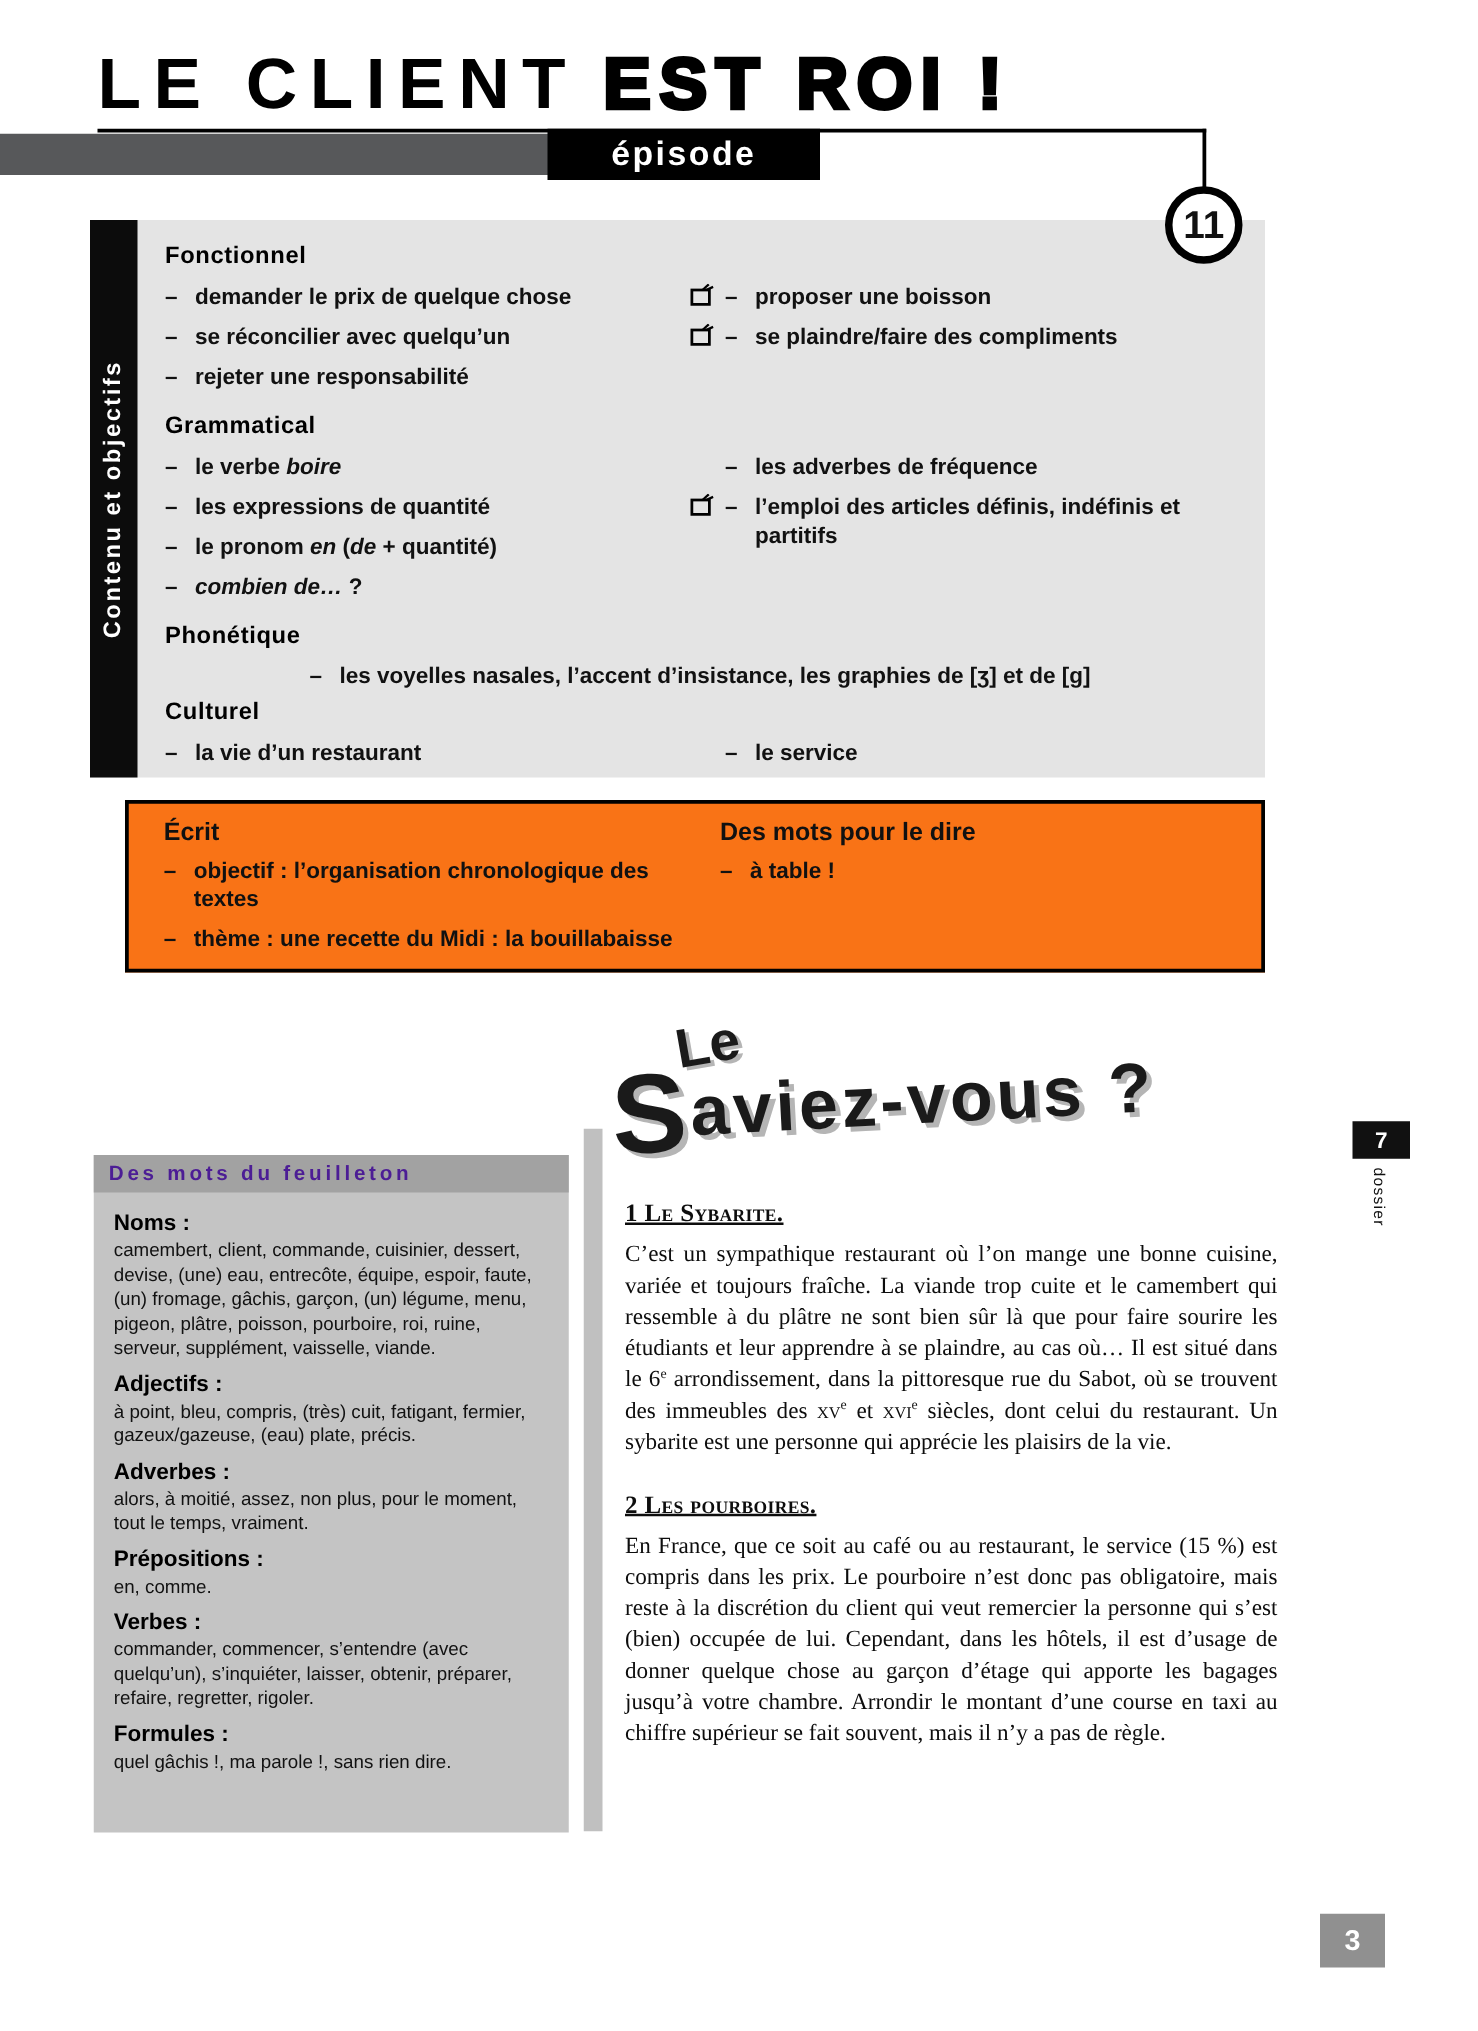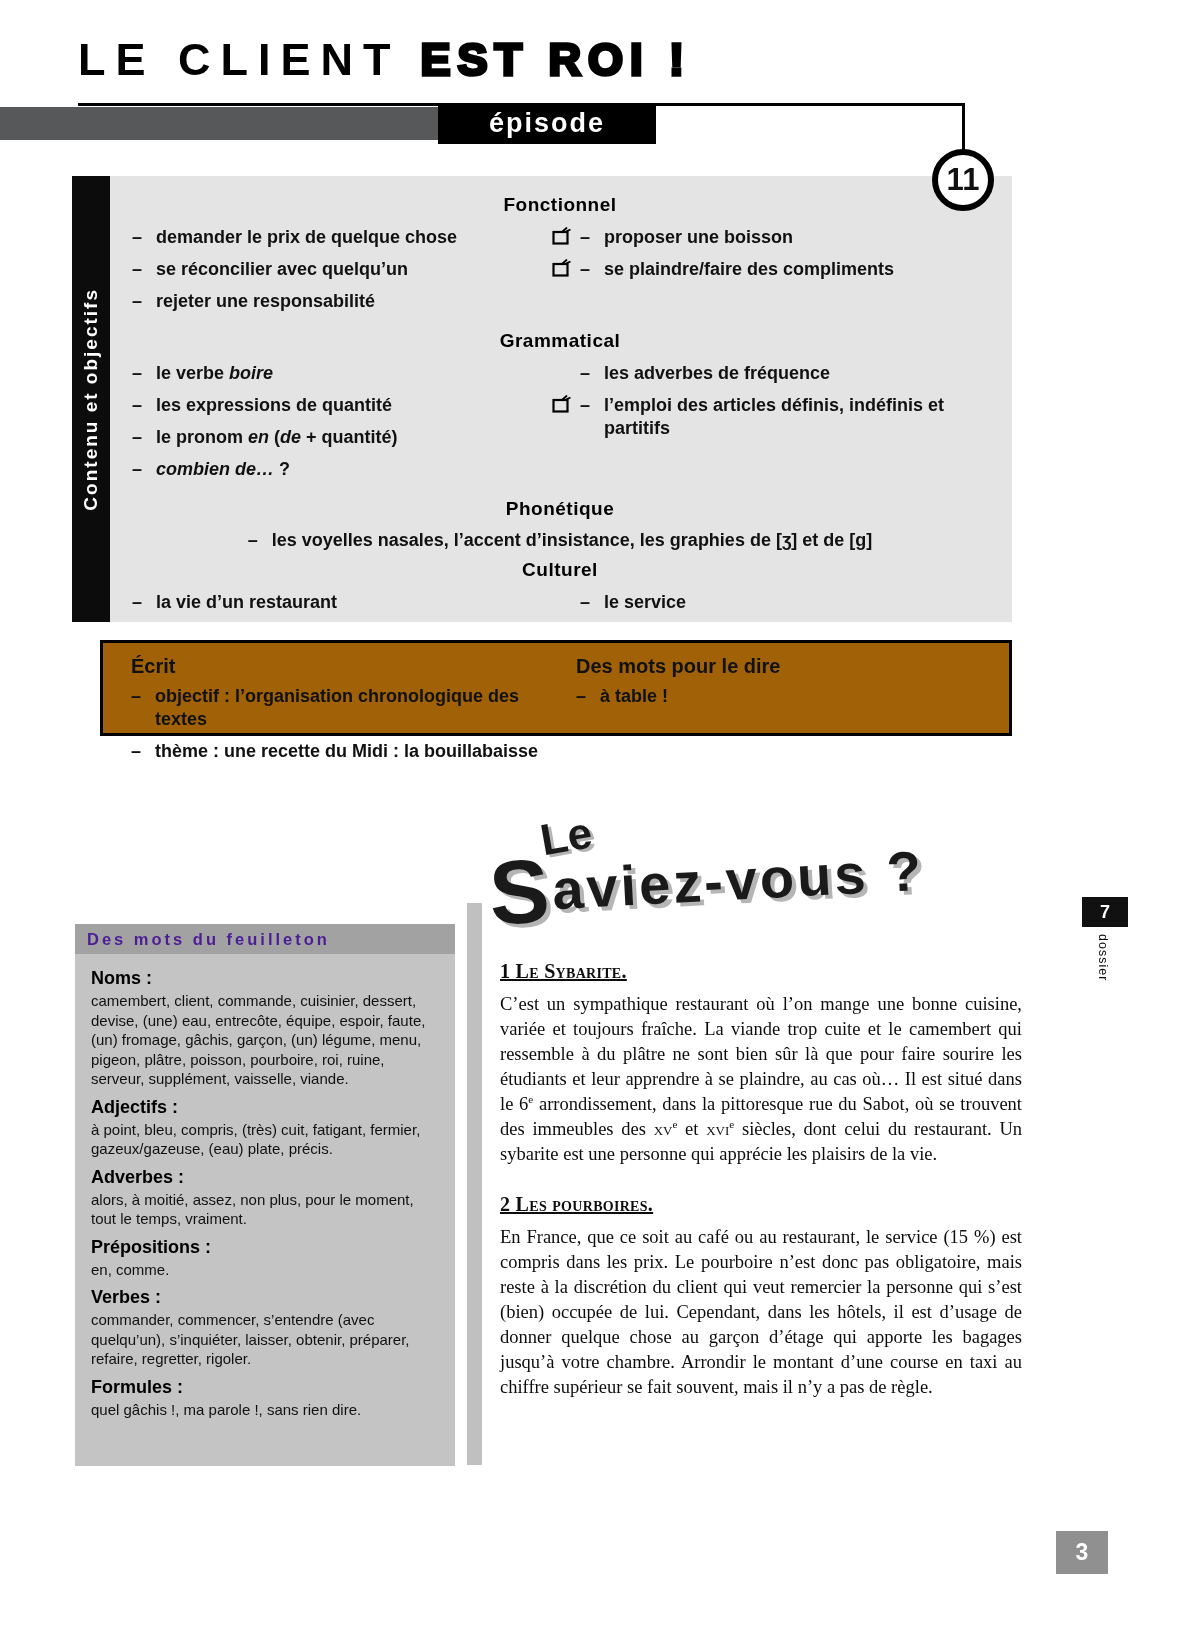--- a/index.html
+++ b/index.html
@@ -3,21 +3,21 @@
 <meta charset="utf-8">
 <style>
   * { margin:0; padding:0; box-sizing:border-box; }
   html,body { background:#ffffff; }
   .page {
     position:relative; width:1182px; height:1625px; background:#fff;
     font-family:"Liberation Sans", sans-serif; color:#111; overflow:hidden;
   }
 
   
-  .title { position:absolute; left:78px; top:34px; white-space:nowrap; font-size:45px; color:#000; }
+  .title { position:absolute; left:78px; top:34px; white-space:nowrap; font-size:57px; color:#000; }
   .title-light { font-weight:700; letter-spacing:10px; }
   .title-bold  { font-weight:700; letter-spacing:7px; margin-left:20px; -webkit-text-stroke:3.5px #000; }
   .title-rule      { position:absolute; left:78px;  top:103px; width:887px; height:3px; background:#000; }
   .title-rule-vert { position:absolute; left:962px; top:103px; width:3px; height:50px; background:#000; }
   .episode-banner  { position:absolute; left:0; top:107px; width:656px; height:33px; background:#57585a; }
   .episode-label-box {
     position:absolute; left:438px; top:103px; width:218px; height:41px; background:#000;
     color:#fff; display:flex; align-items:center; justify-content:center;
     font-size:27px; font-weight:700; letter-spacing:2px;
   }
@@ -28,36 +28,36 @@
   }
 
   
   .obj-box { position:absolute; left:72px; top:176px; width:940px; height:446px; background:#e4e4e4; }
   .obj-sidebar {
     position:absolute; left:0; top:0; width:38px; height:100%; background:#0c0c0c;
     color:#fff; display:flex; align-items:center; justify-content:center;
   }
   .obj-sidebar span { writing-mode:vertical-rl; transform:rotate(180deg); font-weight:700; font-size:19px; letter-spacing:2px; }
   .obj-content { position:absolute; left:38px; top:0; width:902px; height:100%; padding:10px 24px 0 22px; }
-  .obj-heading { text-align:center; font-weight:700; font-size:19px; letter-spacing:0.5px; margin:8px 0 10px 0; color:#000; }
+  .obj-heading { text-align:left; font-weight:700; font-size:19px; letter-spacing:0.5px; margin:8px 0 10px 0; color:#000; }
   .obj-cols { display:flex; }
   .col-l { width:420px; flex:none; }
   .col-r { flex:1; }
   .obj-item { display:flex; align-items:flex-start; font-weight:700; font-size:18px; line-height:1.28; margin-bottom:9px; }
   .dash { flex:none; width:24px; }
   .dash::before { content:"–"; }
   .icon-slot { flex:none; width:28px; padding-top:1px; }
   .tv-icon svg { display:block; }
   .obj-center-line { display:flex; justify-content:center; font-weight:700; font-size:18px; margin-bottom:4px; }
   .txt i { font-style:italic; }
 
   
   .ecrit-box {
-    position:absolute; left:100px; top:640px; width:912px; height:96px;
-    border:3px solid #000; background:#a16207; padding:12px 18px 0 28px; display:flex;
+    position:absolute; left:100px; top:640px; width:912px; height:138px;
+    border:3px solid #000; background:#f97316; padding:12px 18px 0 28px; display:flex;
   }
   .ecrit-left { width:445px; flex:none; }
   .ecrit-right { flex:1; }
   .ecrit-title { font-weight:700; font-size:20px; margin-bottom:7px; }
 
   
   .saviez { position:absolute; left:488px; top:804px; width:440px; transform:rotate(-3deg); color:#1a1a1a; }
   .saviez-le { display:inline-block; margin-left:54px; font-size:44px; font-weight:700; transform:rotate(-7deg); text-shadow:3px 3px 0 #b5b5b5; }
   .saviez-main { font-size:56px; font-weight:700; letter-spacing:3px; white-space:nowrap; text-shadow:4px 4px 0 #b5b5b5; margin-top:-8px; }
   .saviez-initial { font-size:90px; line-height:0.8; display:inline-block; vertical-align:-12px; }

